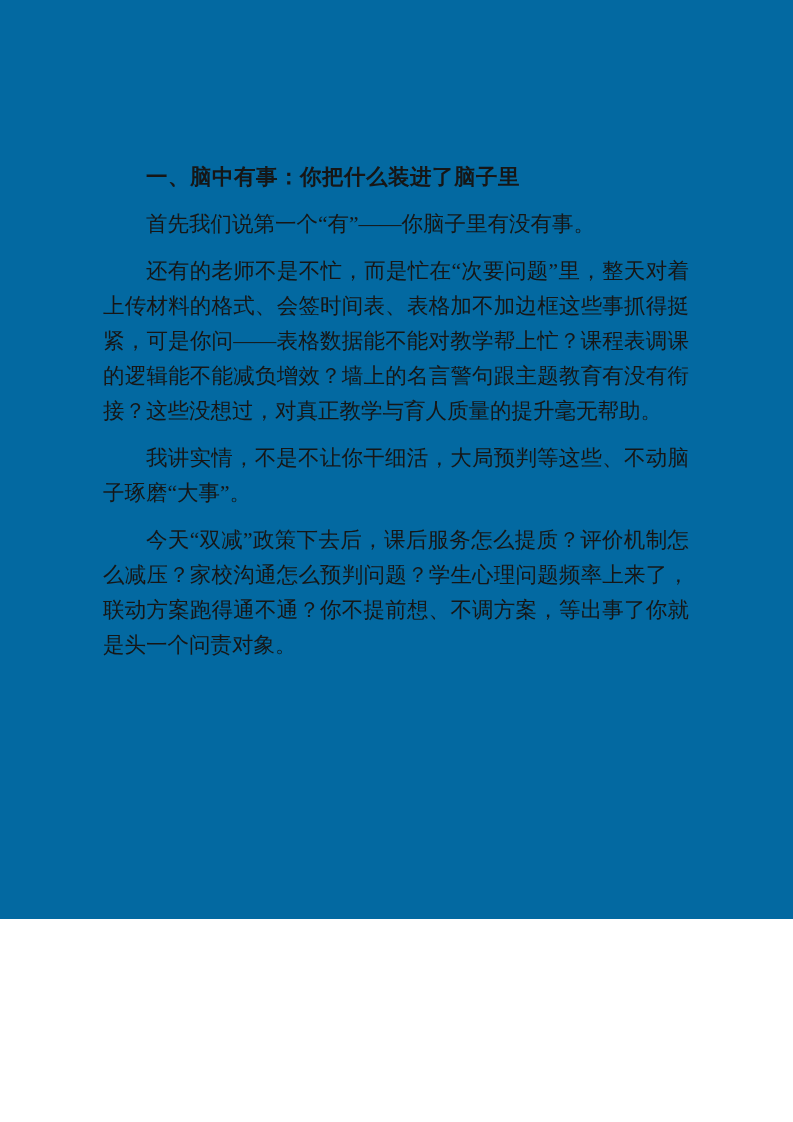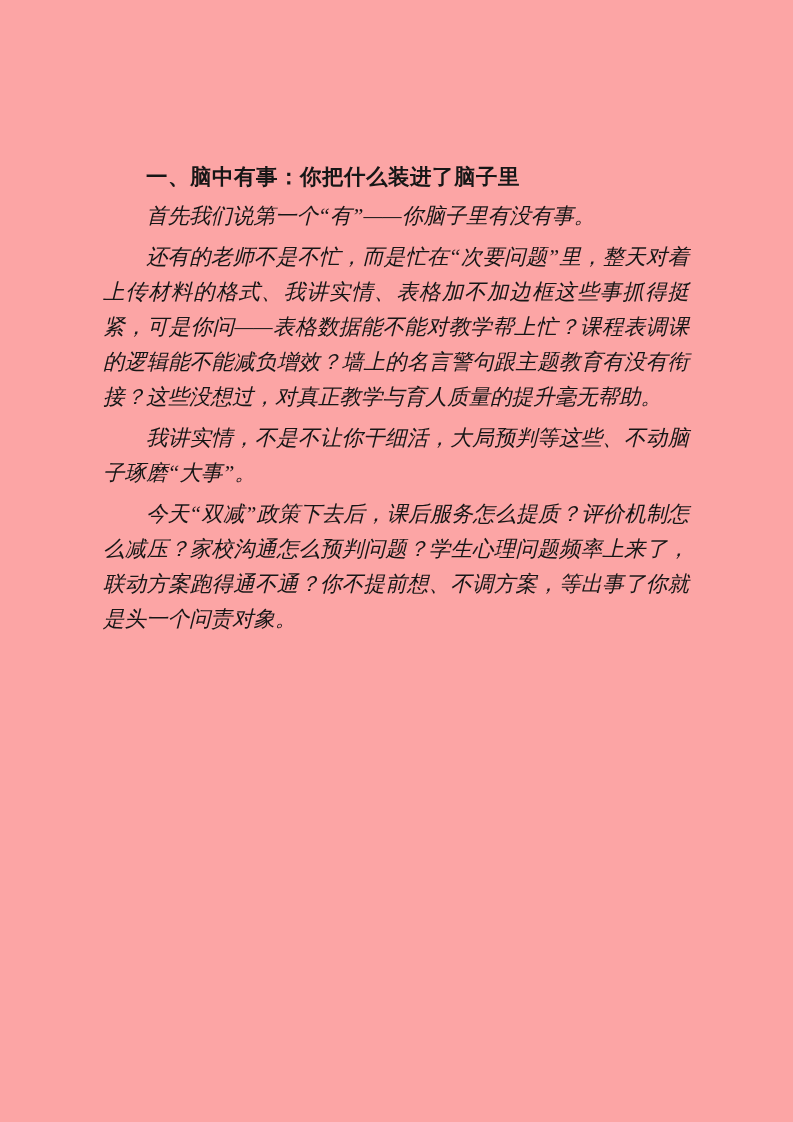--- a/index.html
+++ b/index.html
@@ -9,48 +9,47 @@
   }
   body {
     width: 793px;
     height: 1122px;
     font-family: "Liberation Serif", "DejaVu Serif", serif;
     color: #161616;
   }
   .page {
     box-sizing: border-box;
     width: 793px;
-    height: 1122px;
+    height: 919px;
     padding: 160px 104px 0 103px;
-    background: #fca5a5;
+    background: #0369a1;
     overflow: hidden;
   }
   .doc-heading {
     font-family: "Liberation Sans", "DejaVu Sans", sans-serif;
     font-weight: 700;
     font-size: 21.5px;
     line-height: 35px;
     text-indent: 2em;
     margin: 0;
     white-space: nowrap;
     letter-spacing: 0.5px;
   }
   .doc-paragraph {
     font-size: 21.5px;
     line-height: 35px;
     text-indent: 2em;
     text-align: justify;
     text-justify: inter-character;
-    margin: 4px 0 6px 0;
+    margin: 12px 0 6px 0;
     word-break: break-all;
-    font-style: italic;
   }
 </style>
 </head>
 <body>
 
 <div class="page">
   <div class="doc-heading">一、脑中有事：你把什么装进了脑子里</div>
   <p class="doc-paragraph">首先我们说第一个“有”——你脑子里有没有事。</p>
-  <p class="doc-paragraph">还有的老师不是不忙，而是忙在“次要问题”里，整天对着上传材料的格式、我讲实情、表格加不加边框这些事抓得挺紧，可是你问——表格数据能不能对教学帮上忙？课程表调课的逻辑能不能减负增效？墙上的名言警句跟主题教育有没有衔接？这些没想过，对真正教学与育人质量的提升毫无帮助。</p>
+  <p class="doc-paragraph">还有的老师不是不忙，而是忙在“次要问题”里，整天对着上传材料的格式、会签时间表、表格加不加边框这些事抓得挺紧，可是你问——表格数据能不能对教学帮上忙？课程表调课的逻辑能不能减负增效？墙上的名言警句跟主题教育有没有衔接？这些没想过，对真正教学与育人质量的提升毫无帮助。</p>
   <p class="doc-paragraph">我讲实情，不是不让你干细活，大局预判等这些、不动脑子琢磨“大事”。</p>
   <p class="doc-paragraph">今天“双减”政策下去后，课后服务怎么提质？评价机制怎么减压？家校沟通怎么预判问题？学生心理问题频率上来了，联动方案跑得通不通？你不提前想、不调方案，等出事了你就是头一个问责对象。</p>
 </div>
 
 </body></html>

